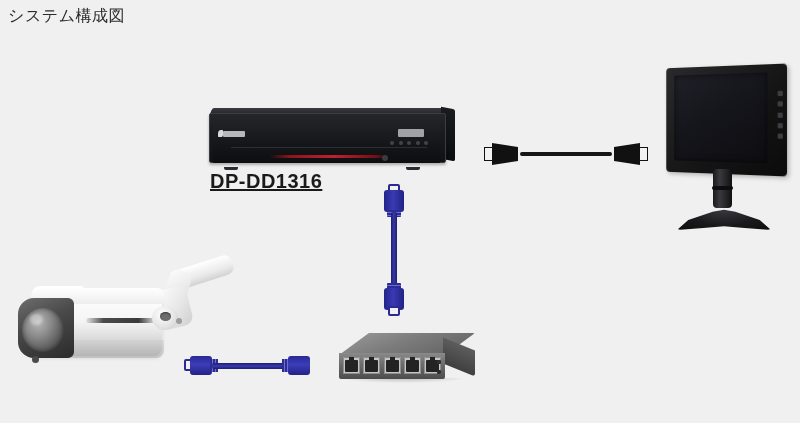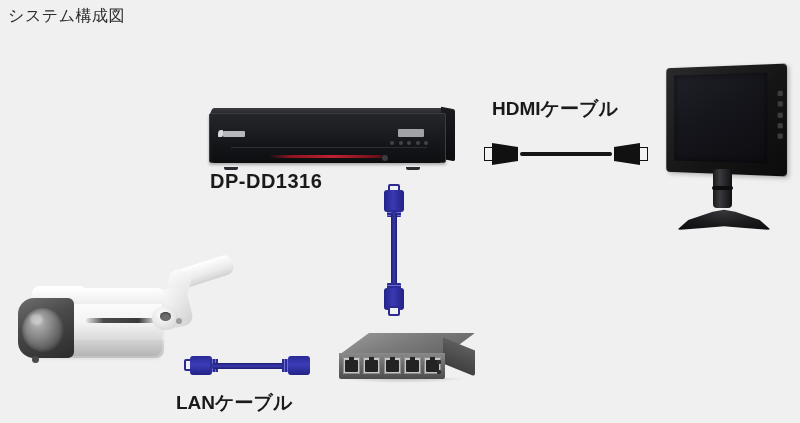--- a/index.html
+++ b/index.html
@@ -32,21 +32,21 @@
     white-space: nowrap;
   }
 
   
   .label {
     position: absolute;
     font-weight: bold;
     color: #1a1a1a;
     white-space: nowrap;
   }
-  .label-dvr   { left: 210px; top: 170px; font-size: 20px; letter-spacing: 0.5px; }
+  .label-dvr   { left: 210px; top: 170px; font-size: 20px; letter-spacing: 0.5px; text-decoration: underline; }
   .label-hdmi  { left: 492px; top: 96px;  font-size: 19px; }
   .label-lan   { left: 176px; top: 390px; font-size: 19px; }
   .label-poe   { left: 495px; top: 352px; font-size: 19px; }
 
   
   .dvr {
     position: absolute;
     left: 209px;
     top: 107px;
     width: 246px;
@@ -585,21 +585,20 @@
     <div class="hdmi-wire"></div>
     <div class="hdmi-plug left">
       <div class="tip"></div>
       <div class="body"></div>
     </div>
     <div class="hdmi-plug right">
       <div class="tip"></div>
       <div class="body"></div>
     </div>
   </div>
-  <div class="label label-hdmi">HDMIケーブル</div>
 
   <div class="monitor">
     <div class="mon-frame">
       <div class="mon-screen"></div>
       <div class="mon-btns">
         <span class="mon-btn"></span>
         <span class="mon-btn"></span>
         <span class="mon-btn"></span>
         <span class="mon-btn"></span>
         <span class="mon-btn"></span>
@@ -640,21 +639,20 @@
   </div>
 
   <div class="eth-h">
     <div class="clip l"></div>
     <div class="plug l"></div>
     <div class="ribs l"></div>
     <div class="cord"></div>
     <div class="ribs r"></div>
     <div class="plug r"></div>
   </div>
-  <div class="label label-lan">LANケーブル</div>
 
   <div class="camera">
     <div class="cam-bracket"></div>
     <div class="cam-bracket2"></div>
     <div class="cam-mount-arm"></div>
     <div class="cam-shade-lip"></div>
     <div class="cam-barrel"></div>
     <div class="cam-sunshade"></div>
     <div class="cam-body-shade"></div>
     <div class="cam-slot"></div>

